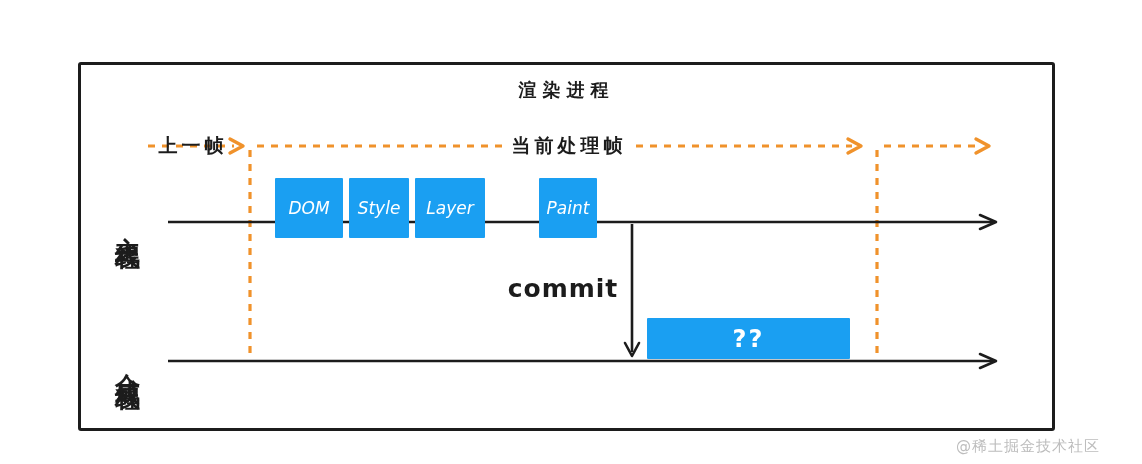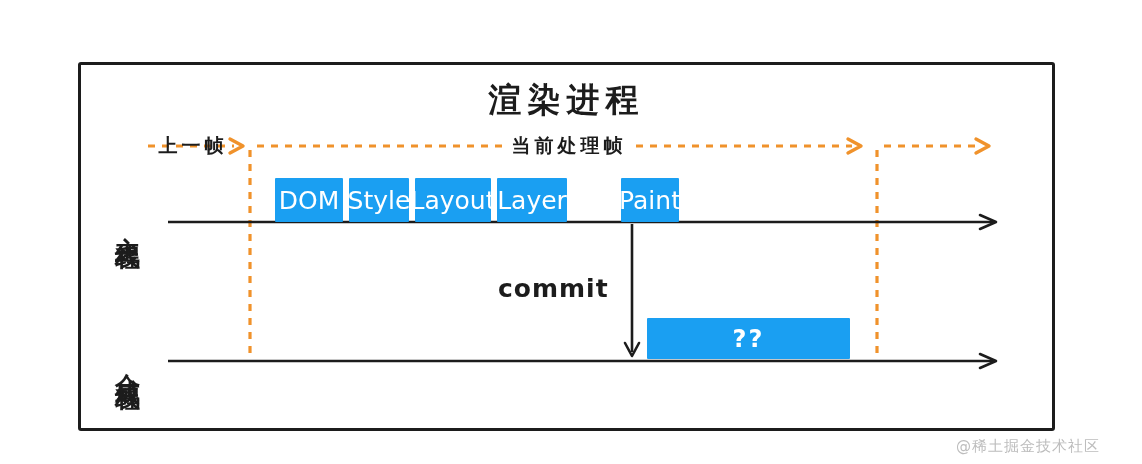--- a/index.html
+++ b/index.html
@@ -21,21 +21,21 @@
     position:absolute;
     left:78px;top:62px;width:977px;height:369px;
     border:3.5px solid var(--line-black);
     border-radius:3px;
     pointer-events:none;
   }
   .title{
     position:absolute;
     left:78px;top:78px;width:977px;
     text-align:center;
-    font-size:33px;
+    font-size:18px;
     font-weight:600;
     letter-spacing:6px;
     color:var(--line-black);
   }
   svg.lines{position:absolute;left:0;top:0;}
   .dash{stroke:var(--accent-orange);stroke-width:3.2;stroke-dasharray:7 7;fill:none;}
   .dashhead{stroke:var(--accent-orange);stroke-width:3.4;fill:none;stroke-linecap:round;stroke-linejoin:round;}
   .solid{stroke:var(--line-black);stroke-width:2.6;fill:none;}
   .solidhead{stroke:var(--line-black);stroke-width:2.6;fill:none;stroke-linecap:round;stroke-linejoin:round;}
   .frame-label{
@@ -63,35 +63,37 @@
     text-align:center;
   }
   .thread-label.main{top:177px;height:94px;}
   .thread-label.compositor{top:302px;height:122px;}
   .stage-row{
     position:absolute;
     left:275px;top:178px;height:44px;
     display:flex;gap:6px;
   }
   .stage{
-    height:44px;
+    height:60px;
     background:var(--accent-blue);
     color:#fff;
-    font-size:25px;
+    font-size:17px;
     display:flex;align-items:center;justify-content:center;
     border-radius:1px;
+    font-style:italic;
   }
   .stage.s0{width:68px;}
   .stage.s1{width:60px;text-align:center;}
   .stage.s2{width:76px;}
   .stage.s3{width:70px;}
   .stage.s4{width:58px;margin-left:48px;}
   .commit-label{
     position:absolute;
     left:498px;top:274px;width:130px;
+    text-align:center;
     font-size:25px;
     font-weight:600;
     color:var(--line-black);
     letter-spacing:1px;
   }
   .compositor-task{
     position:absolute;
     left:647px;top:318px;width:203px;height:41px;
     background:var(--accent-blue);
     color:#fff;
@@ -146,21 +148,20 @@
 
   <div class="frame-label prev">上一帧</div>
   <div class="frame-label current">当前处理帧</div>
 
   <div class="thread-label main">主线程</div>
   <div class="thread-label compositor">合成线程</div>
 
   <div class="stage-row">
     <div class="stage s0">DOM</div>
     <div class="stage s1">Style</div>
-    <div class="stage s2">Layout</div>
     <div class="stage s3">Layer</div>
     <div class="stage s4">Paint</div>
   </div>
 
   <div class="commit-label">commit</div>
 
   <div class="compositor-task">??</div>
 
   <div class="watermark">@稀土掘金技术社区</div>
 

